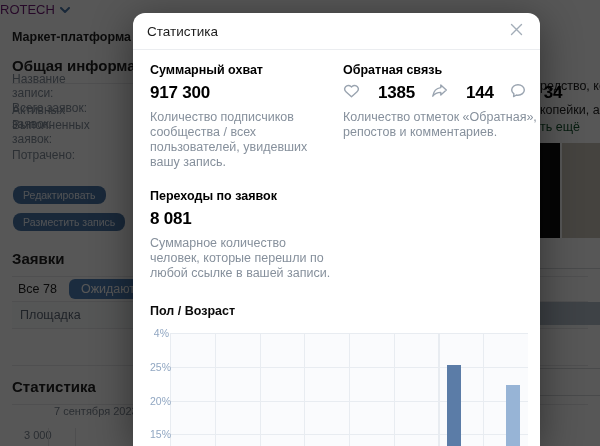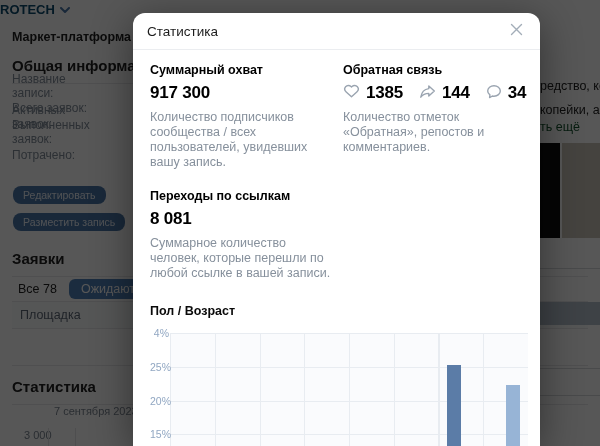--- a/index.html
+++ b/index.html
@@ -2,21 +2,21 @@
 <html><head>
 <meta charset="utf-8">
 <style>
   * { margin:0; padding:0; box-sizing:border-box; }
   html,body { width:600px; height:446px; overflow:hidden; }
   body { font-family:"Liberation Sans", sans-serif; background:#fff; position:relative; }
 
   
   .page { position:absolute; inset:0; background:#fff; }
   .brand { position:absolute; left:0; top:2; top:2px; display:flex; align-items:center; gap:5px;
-           font-size:13px; font-weight:700; color:#0c4a6e; }
+           font-size:13px; font-weight:400; color:#701a75; }
   .breadcrumb { position:absolute; left:12px; top:30px; font-size:12.5px; display:flex; gap:10px; align-items:center; }
   .crumb-main { color:#222; font-weight:700; }
   .crumb-sep { color:#99a2ad; }
   .crumb-cur { color:#99a2ad; }
   .h2 { position:absolute; left:12px; width:576px; font-size:15px; font-weight:700; color:#222;
         padding-bottom:9px; border-bottom:1px solid #e6e8eb; }
   .info-rows { position:absolute; left:12px; top:84px; font-size:12px; }
   .info-row { display:flex; height:15.5px; align-items:flex-end;gap:32px; }
   .info-row.gapped { margin-top:4px; }
   .info-label { width:93px; color:#818c99; }
@@ -52,21 +52,21 @@
   .modal-title { font-size:13.5px; color:#1c1c1c; }
   .modal-close { margin-left:auto; width:20px; height:20px; display:flex; align-items:center; justify-content:center;
                  cursor:pointer; background:none; border:none; }
   .modal-body { padding:13px 17px 0 17px; }
   .metrics { display:grid; grid-template-columns:193px 1fr; }
   .metric-label { font-size:12.5px; font-weight:700; color:#000000; margin-bottom:9px; }
   .metric-value { font-size:17px; font-weight:700; color:#000; letter-spacing:-0.2px; line-height:14px; }
   .metric-desc { margin-top:10px; font-size:12.5px; line-height:15px; color:#86909c; padding-right:6px; }
   .block2 { margin-top:19px; }
   .fb-row { display:flex; align-items:center; gap:16px; height:14px; }
-  .fb-item { display:flex; align-items:center; gap:6px; }
+  .fb-item { display:flex; align-items:flex-start; gap:18px; }
   .fb-num { font-size:17px; font-weight:700; color:#000; letter-spacing:-0.2px; }
 
   .chart-title { margin-top:23px; font-size:12.5px; font-weight:700; color:#0a0a0a; }
   .chart { position:relative; margin-top:4px; height:230px; }
   .chart-plot { position:absolute; left:20px; top:11px; width:358px; height:219px; background:
       repeating-linear-gradient(to right, #e8ecf1 0 1px, transparent 1px 44.75px),
       repeating-linear-gradient(to bottom, #e8ecf1 0 1px, transparent 1px 33.8px),
       #fafbfd; }
   .y-tick { position:absolute; left:0; width:19px; text-align:right; font-size:10.5px; color:#91a7c2; }
   .bar { position:absolute; }
@@ -172,21 +172,21 @@
     <div class="metrics">
 
       <div>
         <div>
           <div class="metric-label">Суммарный охват</div>
           <div class="metric-value">917 300</div>
           <div class="metric-desc">Количество подписчиков сообщества / всех пользователей, увидевших вашу запись.</div>
         </div>
 
         <div class="block2">
-          <div class="metric-label">Переходы по ссылкам</div>
+          <div class="metric-label">Переходы по заявок</div>
           <div class="metric-value">8 081</div>
           <div class="metric-desc">Суммарное количество человек, которые перешли по любой ссылке в вашей записи.</div>
         </div>
       </div>
 
       <div>
         <div class="metric-label">Обратная связь</div>
         <div class="fb-row">
           <div class="fb-item">
             <span>

